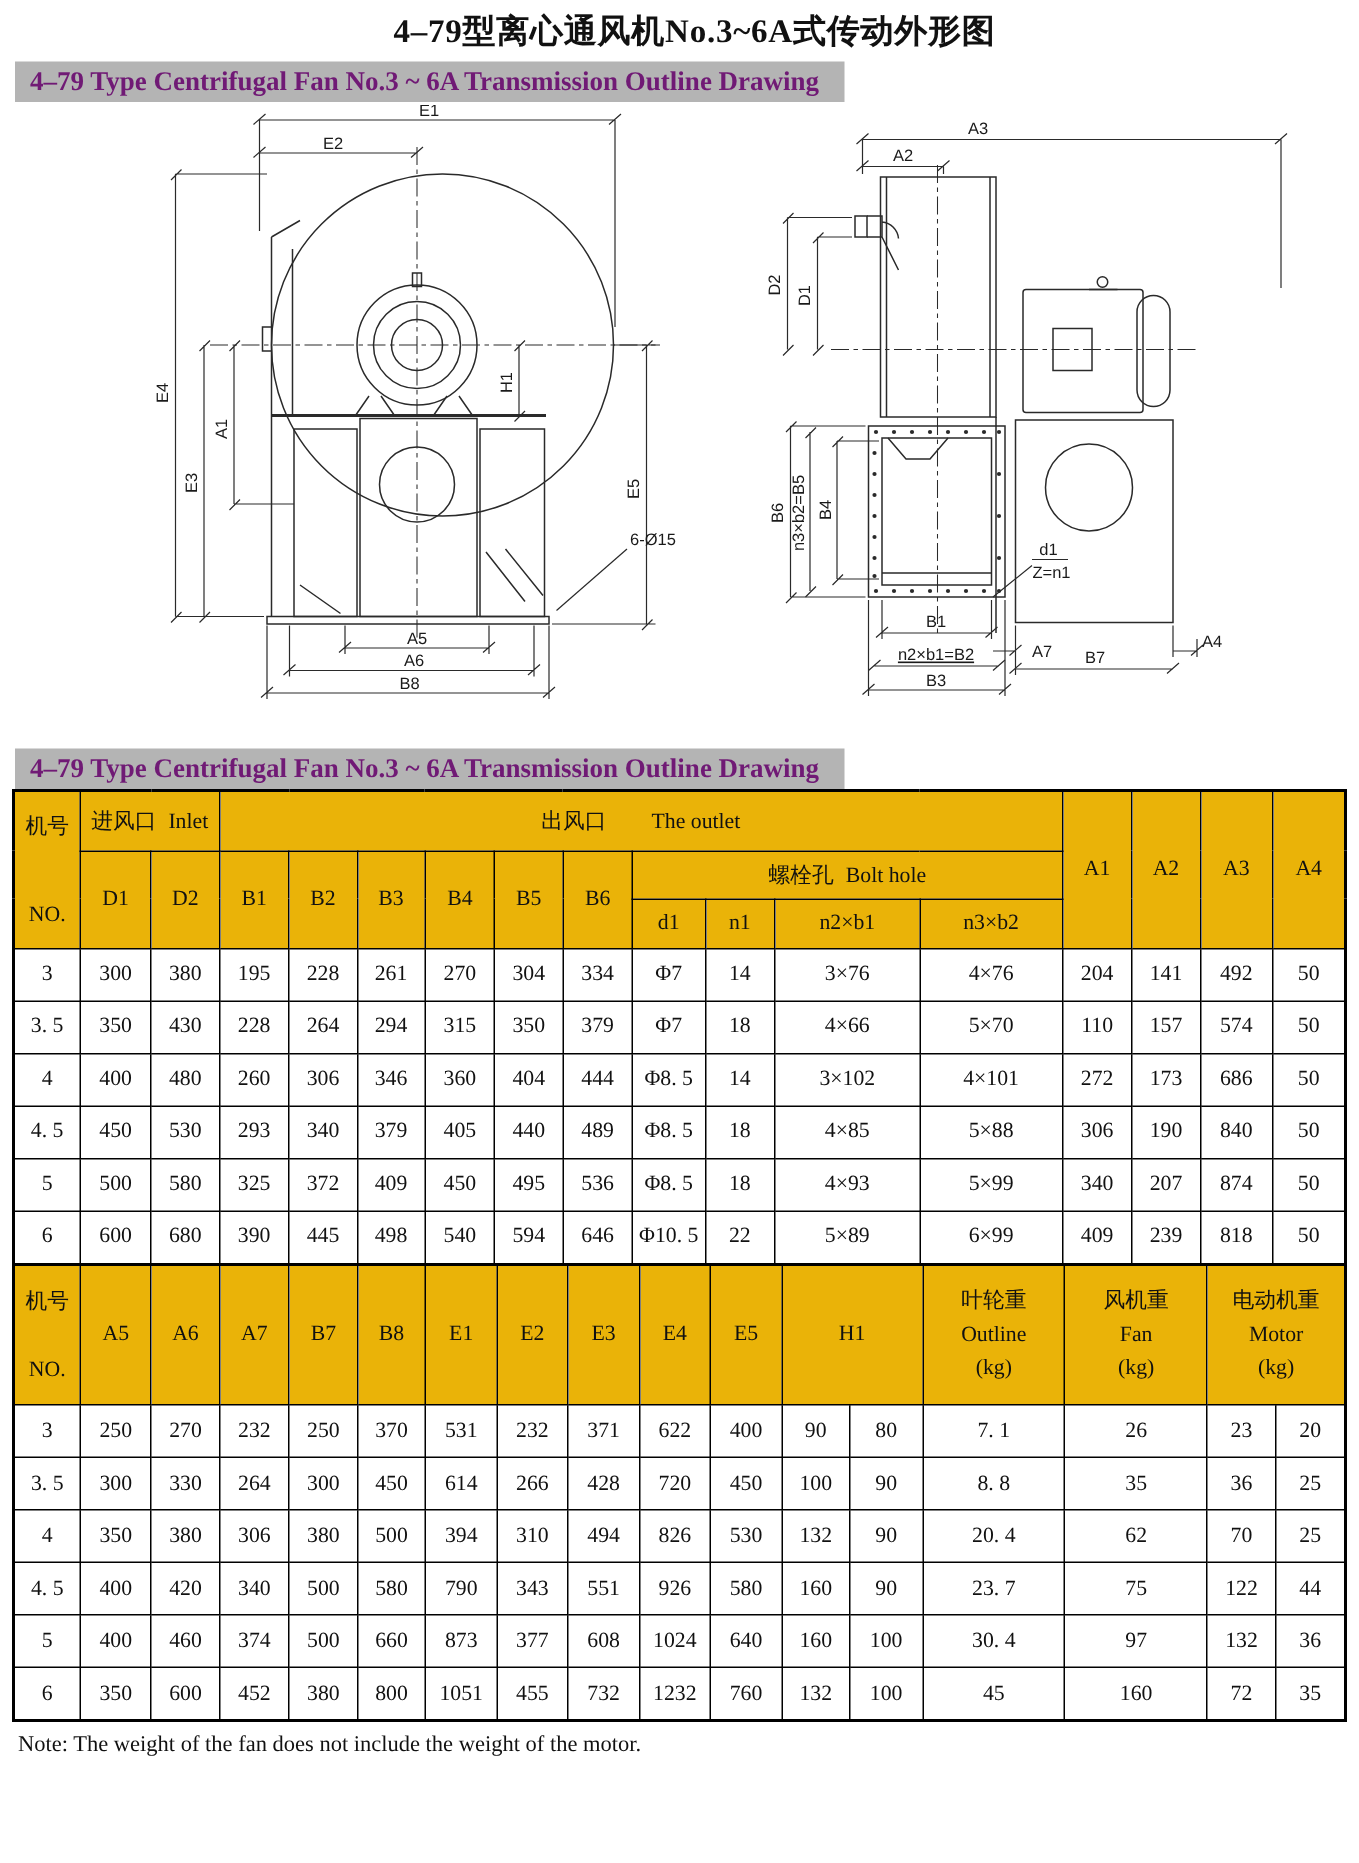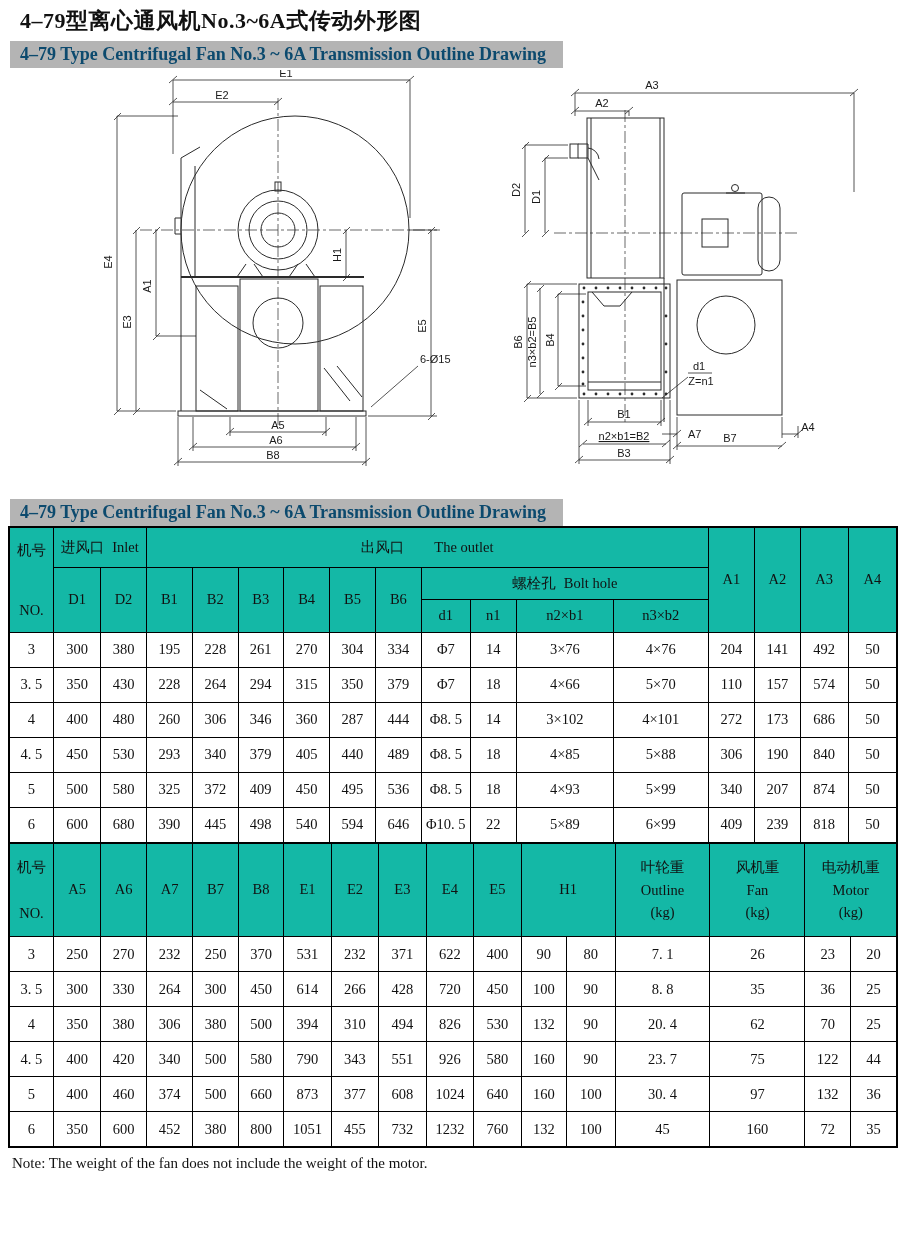--- a/index.html
+++ b/index.html
@@ -1,37 +1,37 @@
 <!DOCTYPE html>
 <html><head>
 <meta charset="utf-8">
 <style>
   html,body{margin:0;padding:0;background:#ffffff;}
   body{width:906px;height:1242px;position:relative;color:#111;
        font-family:"Liberation Serif",serif;-webkit-font-smoothing:antialiased;}
   .page{position:absolute;inset:0;}
-  .title-cn{margin:6px 0 0 20px;font-size:22px;font-weight:bold;letter-spacing:.5px;}
+  .title-cn{margin:6px 0 0 20px;font-size:22px;font-weight:bold;letter-spacing:.5px;text-align:center;}
   .graybar{margin:5px 0 0 10px;width:553px;height:27px;line-height:27px;
-           background:#b4b4b4;color:#0c4a6e;font-size:18px;font-weight:bold;
+           background:#b4b4b4;color:#701a75;font-size:18px;font-weight:bold;
            padding-left:10px;box-sizing:border-box;white-space:nowrap;}
   .drawings{position:relative;height:424px;margin-top:2px;}
   .drawings svg{position:absolute;top:0;}
   svg .ln{stroke:#2a2a2a;stroke-width:1;fill:none;}
   svg .ln2{stroke:#2a2a2a;stroke-width:2;fill:none;}
   svg .cl{stroke:#2a2a2a;stroke-width:.7;fill:none;stroke-dasharray:12 3 3 3;}
   svg .dim{stroke:#2a2a2a;stroke-width:.8;fill:none;}
   svg text{fill:#1a1a1a;font-family:"Liberation Sans",sans-serif;font-size:11px;}
   svg .dot{fill:#2a2a2a;stroke:none;}
   .unit-row{width:890px;margin:4px 0 2px 8px;text-align:right;font-size:15px;
             padding-right:28px;box-sizing:border-box;}
   table{border-collapse:collapse;table-layout:fixed;width:890px;margin-left:8px;
         border:2px solid #000;}
   th,td{border:1px solid #000;text-align:center;vertical-align:middle;
         font-size:14.5px;font-weight:normal;padding:0;overflow:hidden;white-space:nowrap;}
-  th{background:#14b8a6;}
+  th{background:#eab308;}
   tbody td{height:34px;background:#fff;}
   .hr1{height:40px;}
   .hr2{height:32px;}
   .hr3{height:33px;}
   .hdr2{height:94px;}
   .no-cell{vertical-align:middle;}
   .no-cell .stack{display:flex;flex-direction:column;justify-content:space-between;
                   height:78px;padding:6px 0;}
   .no-cell2 .stack{height:64px;}
   .gap-lg{display:inline-block;width:30px;}
@@ -280,21 +280,21 @@
           <td>50</td>
         </tr>
         <tr>
           <td>4</td>
           <td>400</td>
           <td>480</td>
           <td>260</td>
           <td>306</td>
           <td>346</td>
           <td>360</td>
-          <td>287</td>
+          <td>404</td>
           <td>444</td>
           <td>Φ8. 5</td>
           <td>14</td>
           <td>3×102</td>
           <td>4×101</td>
           <td>272</td>
           <td>173</td>
           <td>686</td>
           <td>50</td>
         </tr>

